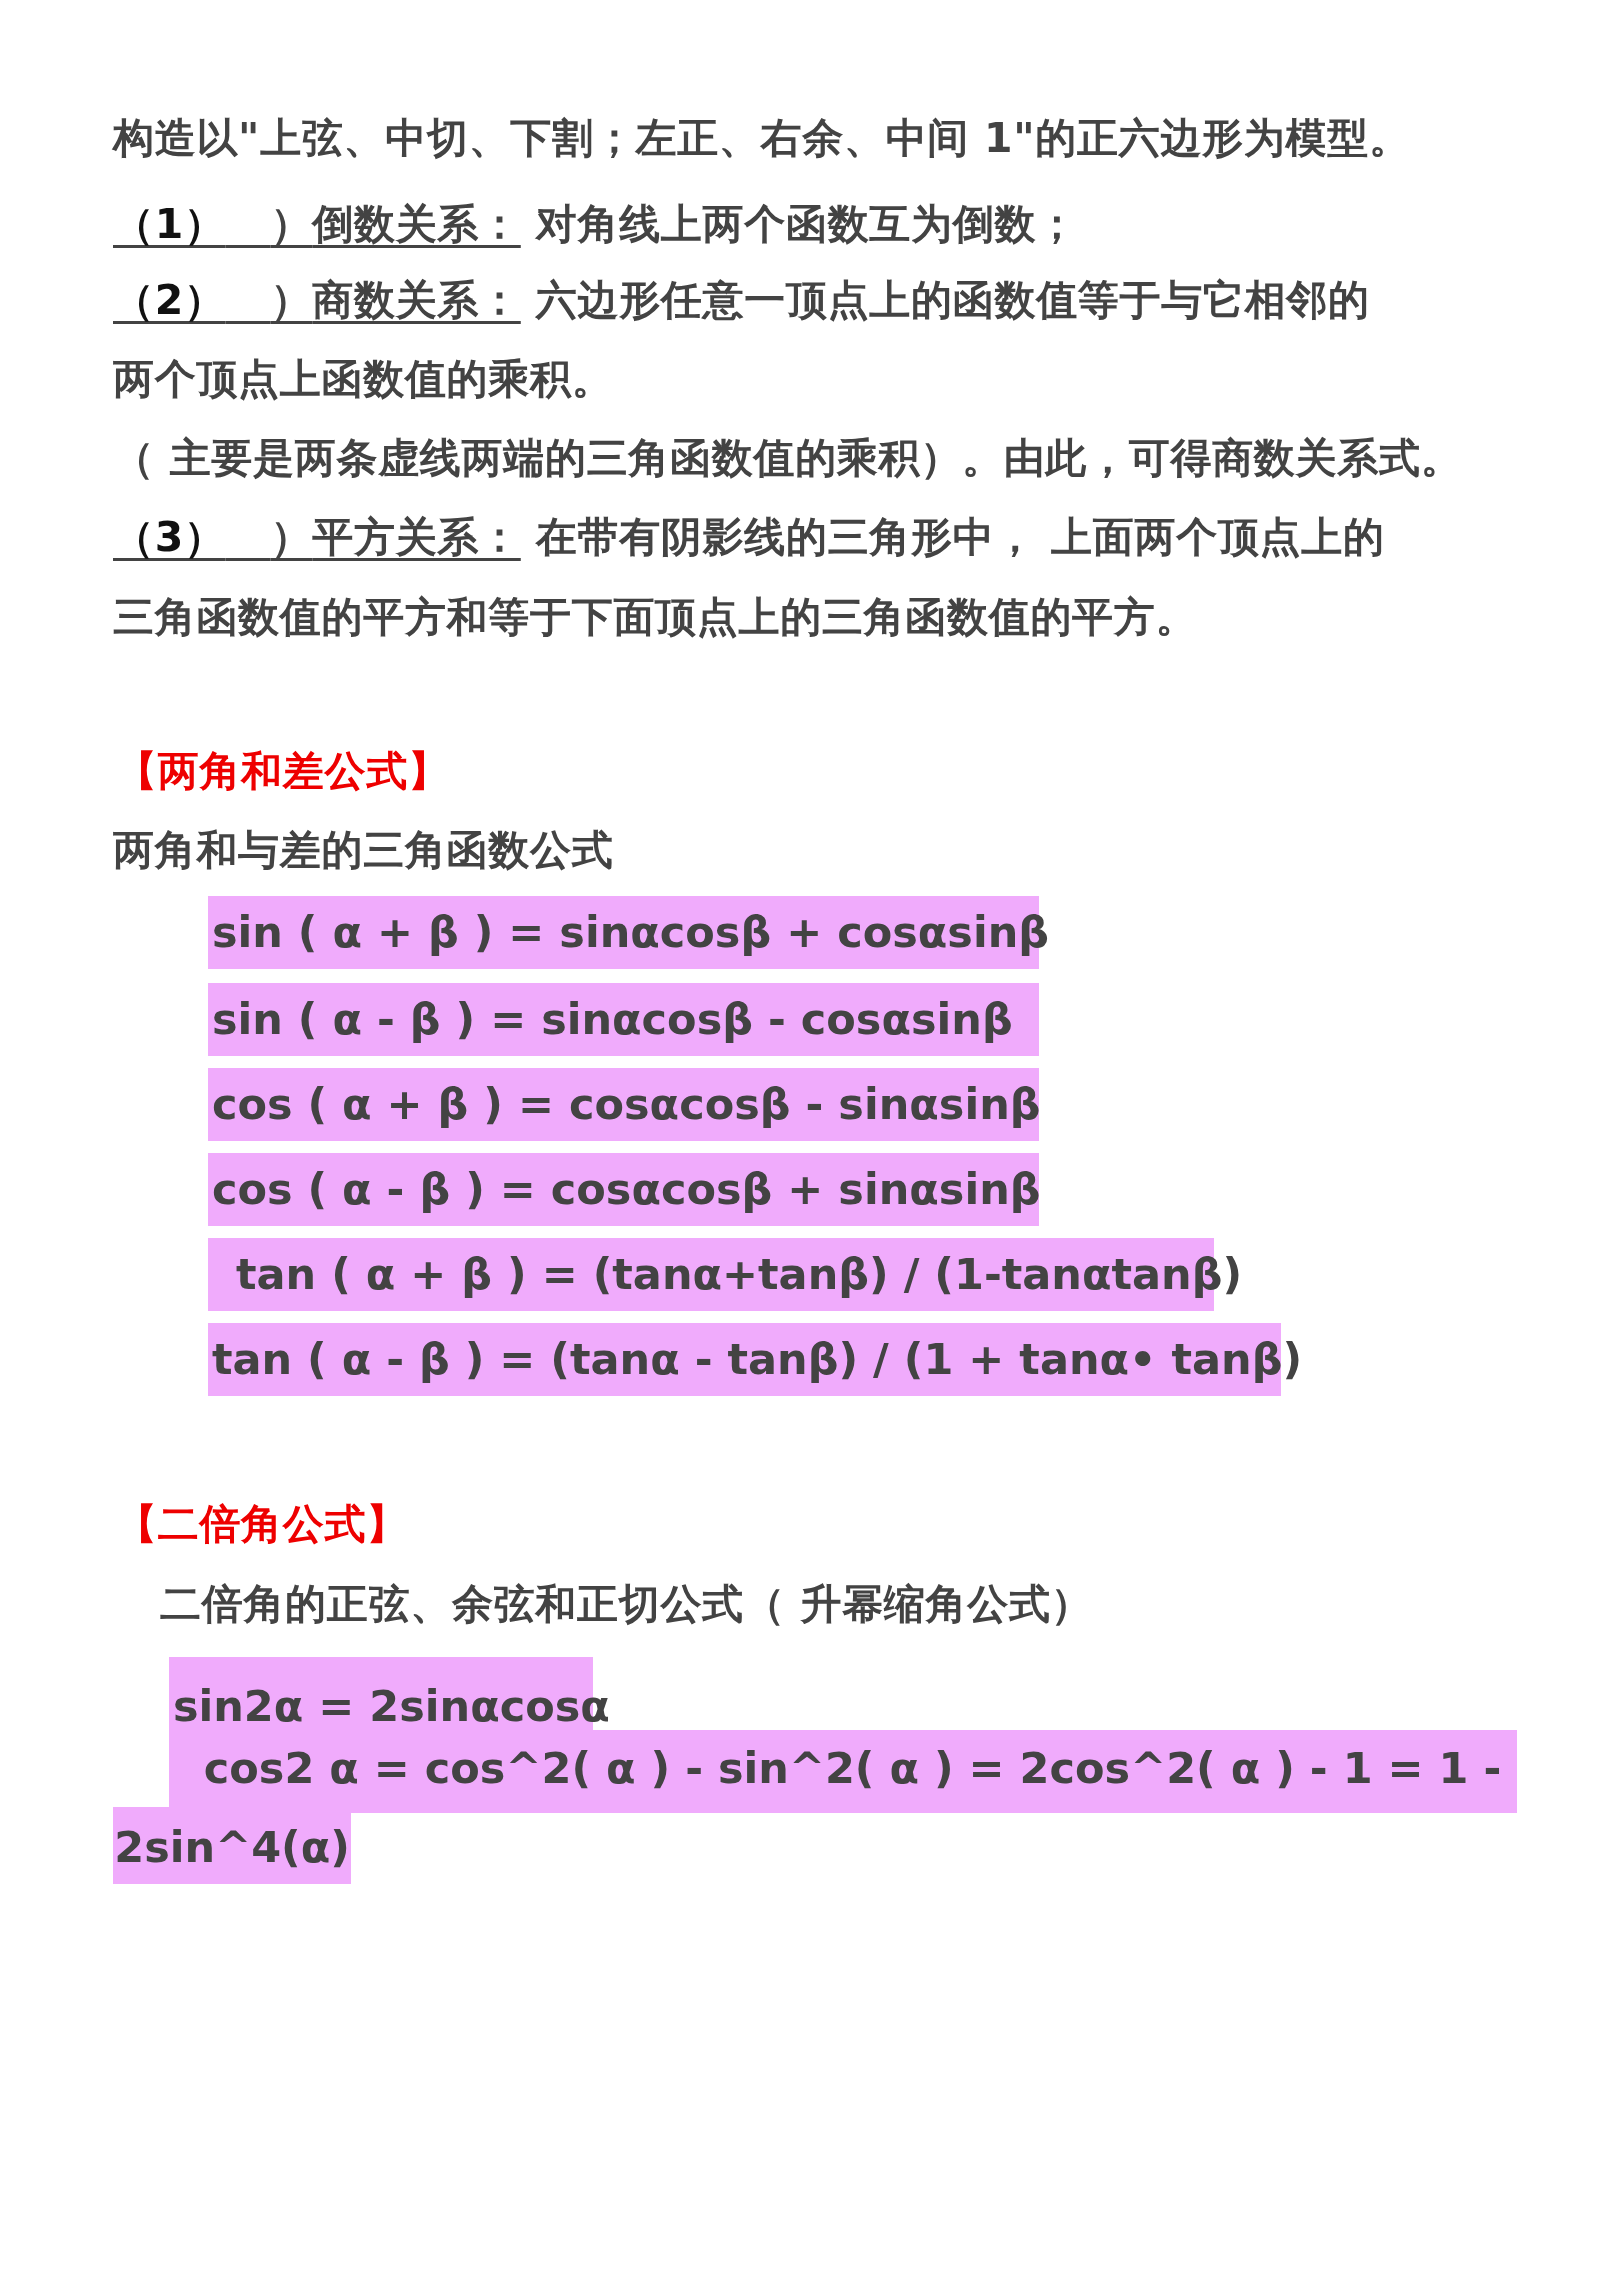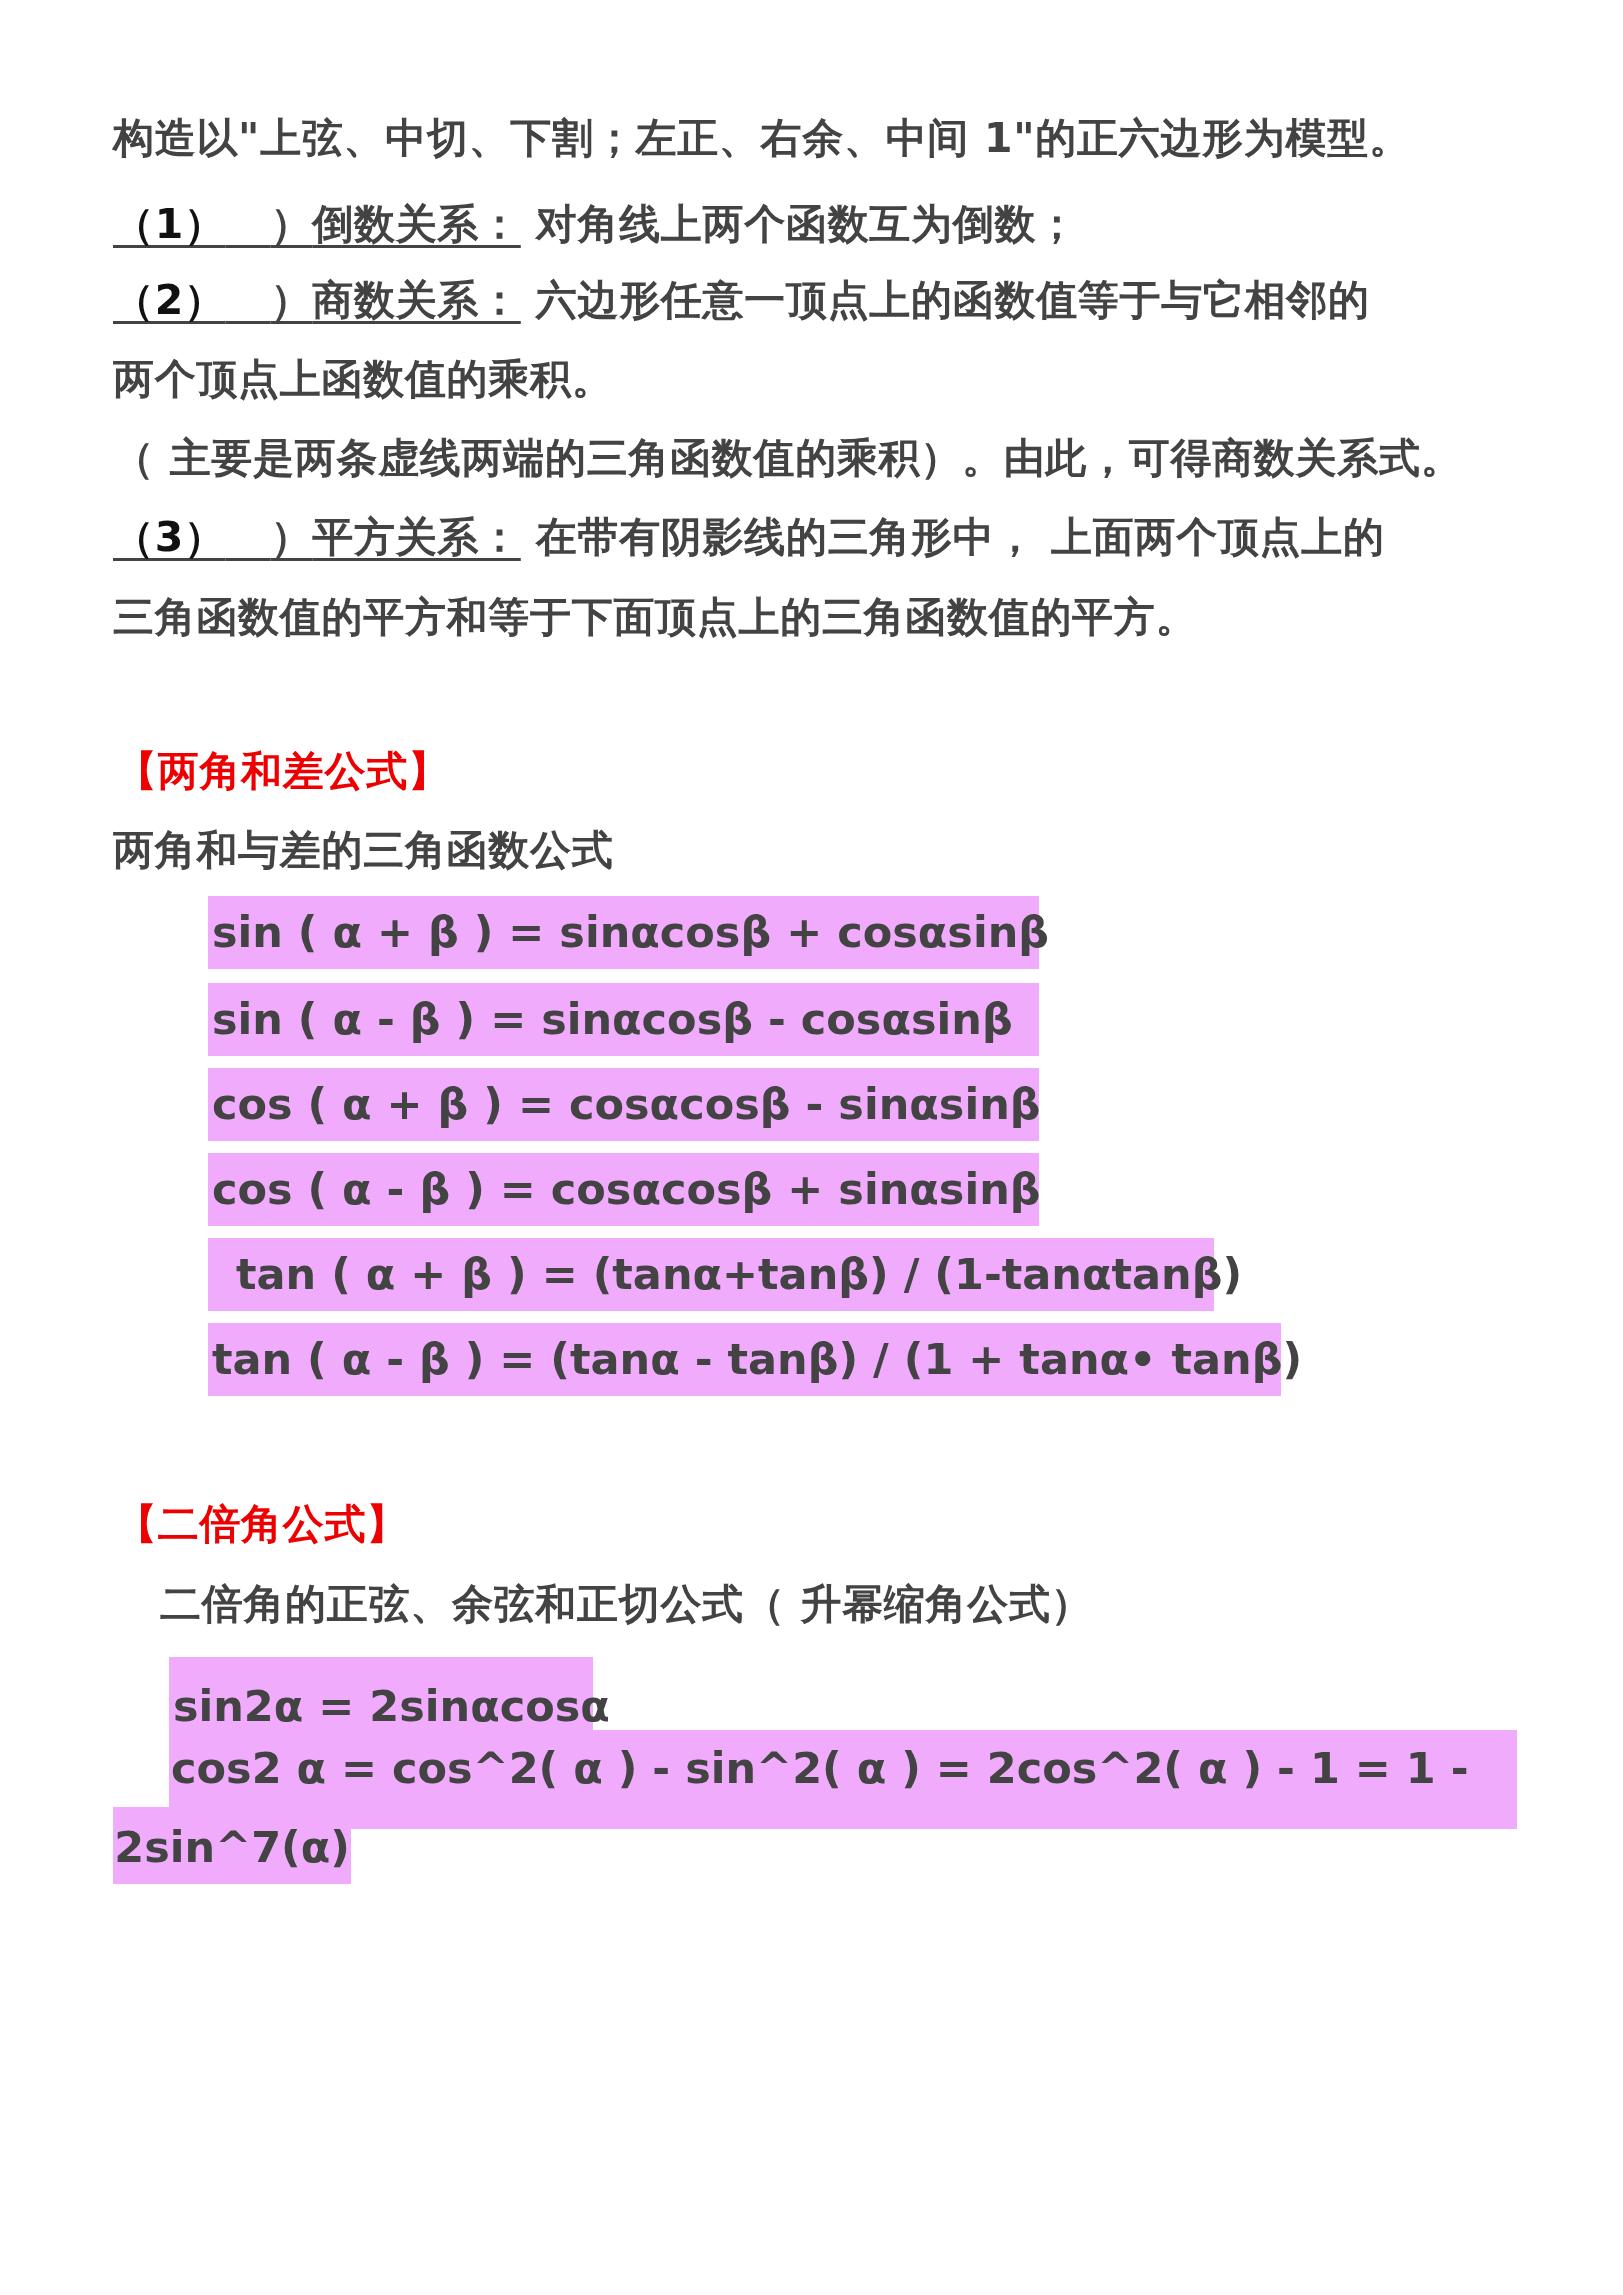--- a/index.html
+++ b/index.html
@@ -52,15 +52,15 @@
 <div class="formula" style="top:983px; left:208px; width:831px;">sin ( α - β ) = sinαcosβ - cosαsinβ</div>
 <div class="formula" style="top:1068px; left:208px; width:831px;">cos ( α + β ) = cosαcosβ - sinαsinβ</div>
 <div class="formula" style="top:1153px; left:208px; width:831px;">cos ( α - β ) = cosαcosβ + sinαsinβ</div>
 <div class="formula" style="top:1238px; left:208px; width:1006px;padding-left:28px;">tan ( α + β ) = (tanα+tanβ) / (1-tanαtanβ)</div>
 <div class="formula" style="top:1323px; left:208px; width:1073px;">tan ( α - β ) = (tanα - tanβ) / (1 + tanα• tanβ)</div>
 
 <div class="line heading-red" style="top:1504px; left:116px;">【二倍角公式】</div>
 <div class="line" style="top:1584px; left:160px;">二倍角的正弦、余弦和正切公式（ 升幂缩角公式）</div>
 
 <div class="formula" style="top:1657px; left:169px; width:424px; height:81px; line-height:98px;">sin2α = 2sinαcosα</div>
-<div class="formula" style="top:1730px; left:169px; width:1348px; height:99px; line-height:77px; padding-left:2px;">cos2 α = cos^2( α ) - sin^2( α ) = 2cos^2( α ) - 1 = 1 -</div>
-<div class="formula" style="top:1807px; left:113px; width:238px; height:77px; line-height:81px; padding-left:1.3px;">2sin^7(α)</div>
+<div class="formula" style="top:1730px; left:169px; width:1348px; height:83px; line-height:77px; padding-left:23px;text-align:center;">cos2 α = cos^2( α ) - sin^2( α ) = 2cos^2( α ) - 1 = 1 -</div>
+<div class="formula" style="top:1807px; left:113px; width:238px; height:77px; line-height:81px; padding-left:1.3px;">2sin^4(α)</div>
 
 
 </body></html>

